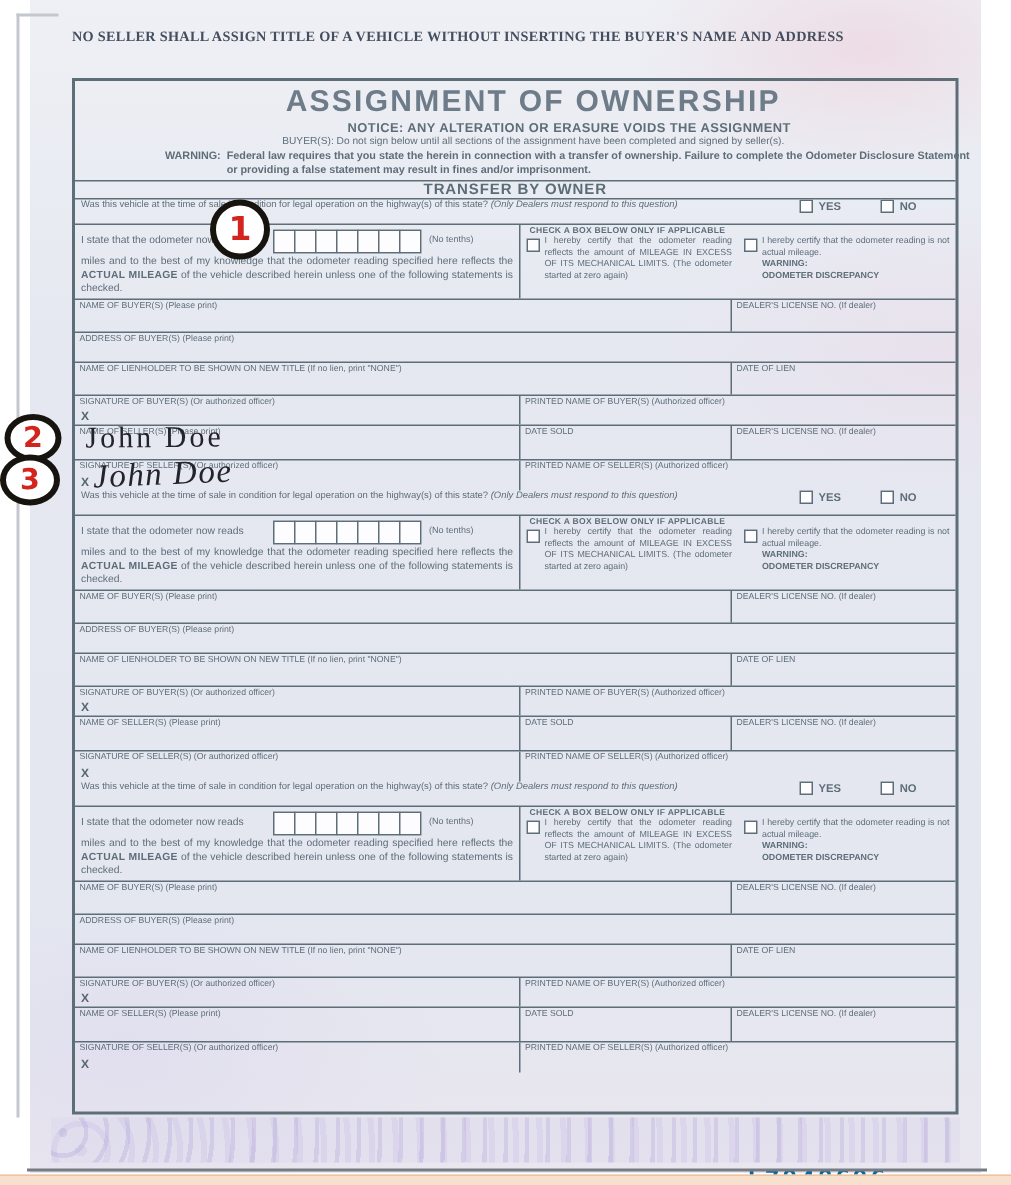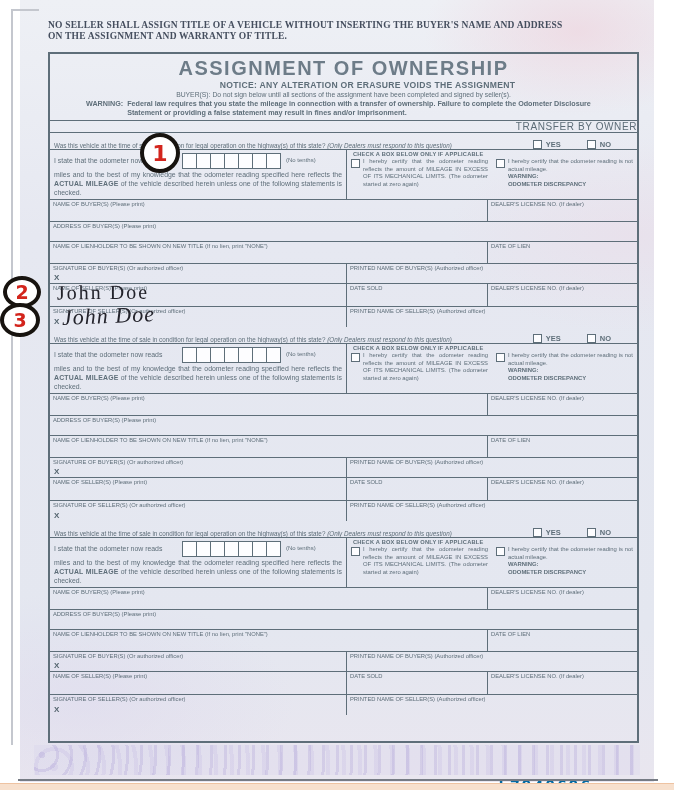--- a/index.html
+++ b/index.html
@@ -28,32 +28,32 @@
   .top-warning {
     position:absolute; left:48px; top:20px; width:580px; 
     font-family:"Liberation Serif", serif; font-weight:bold;
     font-size:9.5px; line-height:1.16; color:#454e5e; letter-spacing:.2px;
   }
   
   .form-box {
     position:absolute; left:48px; top:52px; width:591px; height:691px;
     border:2px solid #5e6e79;
   }
-  .form-header { height:66px; text-align:center; padding-top:3px; }
+  .form-header { height:66px; text-align:center; padding-top:3px;padding-left:24px; }
   .form-title  { font-size:20px; font-weight:bold; letter-spacing:1.5px; color:#6d7c88; line-height:1.1; }
   .form-notice { font-size:8.6px; font-weight:bold; margin-top:1px; letter-spacing:.3px;margin-left:48px; }
   .form-buyer  { font-size:6.8px; margin-top:1px; }
   .form-warning{ font-size:7.2px; font-weight:600; margin-top:1px; width:540px; margin-left:36px;
                  text-align:left; line-height:1.25; display:flex; gap:4px; }
   .form-warning .wlabel { flex:0 0 auto; }
   
   .sec-header { height:13px; border-top:1px solid #5e6e79; border-bottom:1px solid #5e6e79;
-                text-align:right; font-size:10px; font-weight:normal; line-height:12px;
+                text-align:center; font-size:10px; font-weight:bold; line-height:12px;
                 letter-spacing:.6px; color:#5c6c77; }
-  .q-row { height:17px; display:flex; align-items:flex-end; font-size:6.3px;
+  .q-row { height:17px; display:flex; align-items:flex-start; font-size:6.3px;
            padding:0 4px; border-bottom:1px solid #5e6e79; }
   .q-text { flex:1; white-space:nowrap; }
   .q-note { font-style:italic; }
   .q-yn { display:flex; align-items:center; gap:4px; margin-right:22px; }
   .q-yn .gap { width:18px; }
   .cbx { width:9px; height:9px; background:#fdfdff; border:1px solid #5e6e79; display:inline-block; }
   .yn-label { font-size:7.5px; font-weight:bold; }
   .odo-row { height:50px; display:flex; border-bottom:1px solid #5e6e79; }
   .odo-left { width:296px; padding:3px 4px 0 4px; font-size:6.9px; line-height:1.3; }
   .odo-line1 { display:flex; align-items:center; }
@@ -105,31 +105,30 @@
 </style>
 </head>
 <body>
 
 <div class="paper"></div>
 <div class="scan-line-v"></div>
 <div class="scan-tick-h"></div>
 
 <div class="top-warning">
   <div>NO SELLER SHALL ASSIGN TITLE OF A VEHICLE WITHOUT INSERTING THE BUYER'S NAME AND ADDRESS</div>
-  <div>ON THE ASSIGNMENT AND WARRANTY OF TITLE.</div>
 </div>
 
 <div class="form-box">
   <div class="form-header">
     <div class="form-title">ASSIGNMENT OF OWNERSHIP</div>
     <div class="form-notice">NOTICE:  ANY ALTERATION OR ERASURE VOIDS THE ASSIGNMENT</div>
     <div class="form-buyer">BUYER(S):  Do not sign below until all sections of the assignment have been completed and signed by seller(s).</div>
     <div class="form-warning">
       <span class="wlabel">WARNING:</span>
-      <span>Federal law requires that you state the mileage in connection with a transfer of ownership.  Failure to complete the Odometer Disclosure Statement or providing a false statement may result in fines and/or imprisonment.</span>
+      <span>Federal law requires that you state the herein in connection with a transfer of ownership.  Failure to complete the Odometer Disclosure Statement or providing a false statement may result in fines and/or imprisonment.</span>
     </div>
   </div>
   <div id="sections-container">
   <div>
     <div class="sec-header">TRANSFER BY OWNER</div>
 
     <div class="q-row">
       <div class="q-text">
         <span>Was this vehicle at the time of sale in condition for legal operation on the highway(s) of this state?</span>
         <span class="q-note">(Only Dealers must respond to this question)</span>

